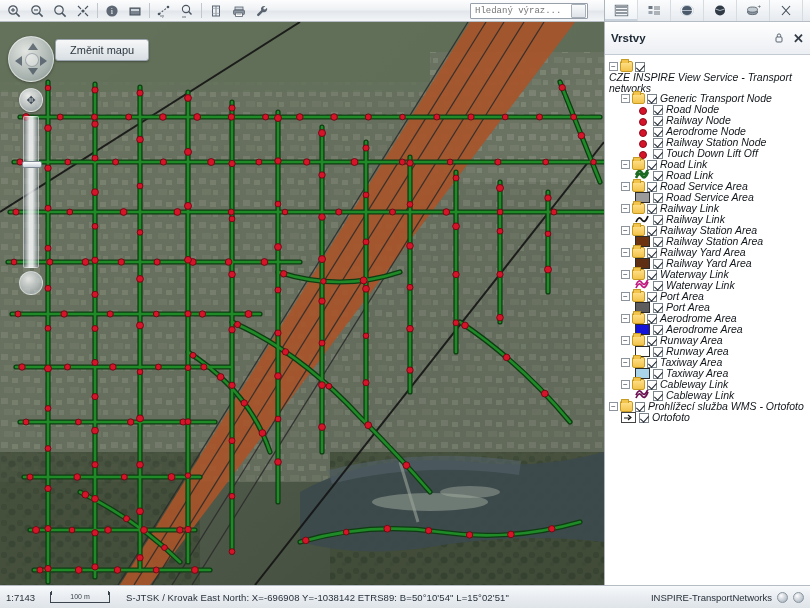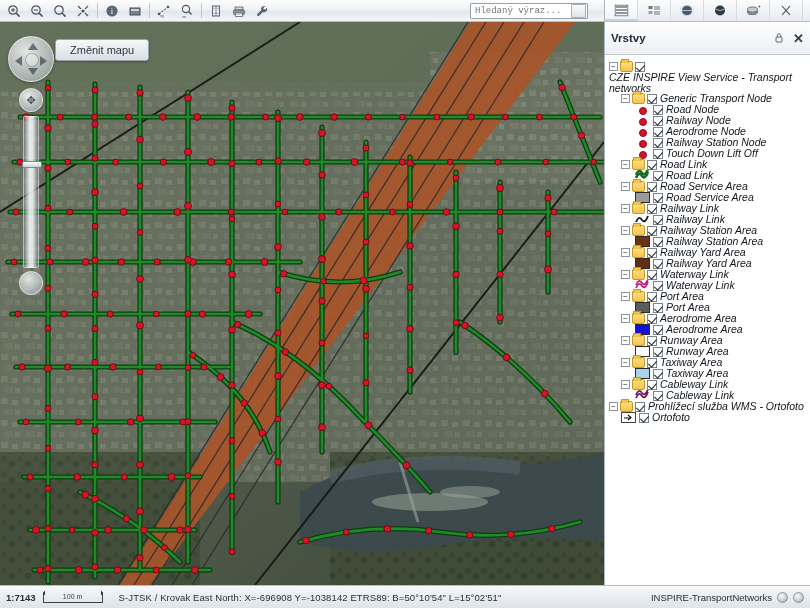--- a/index.html
+++ b/index.html
@@ -155,21 +155,21 @@
   .indent1 { padding-left: 12px; }
   .indent2 { padding-left: 26px; text-align: right; }
 
   
   #status {
     position: absolute; left: 0; top: 585px; width: 810px; height: 23px;
     background: linear-gradient(180deg,#f7f9fb 0%,#e9edf1 50%,#dfe4e9 100%);
     border-top: 1px solid #b6bcc4;
     display: flex; align-items: center; font-size: 9.5px; color: #27303a; padding: 0 6px;
   }
-  #scaletxt { margin-right: 7px; font-weight: bold; }
+  #scaletxt { margin-right: 15px; }
   #scalebar {
     width: 60px; height: 11px; border: 1px solid #3b444d; border-top: 0;
     display: flex; align-items: center; justify-content: center;
     font-size: 7px; color: #3b444d; margin-right: 16px; position: relative;
   }
   #scalebar::before, #scalebar::after {
     content:''; position:absolute; top:-1px; width:1px; height:4px; background:#3b444d;
   }
   #scalebar::before { left:0; } #scalebar::after { right:0; }
   #coords { letter-spacing: .1px; }

